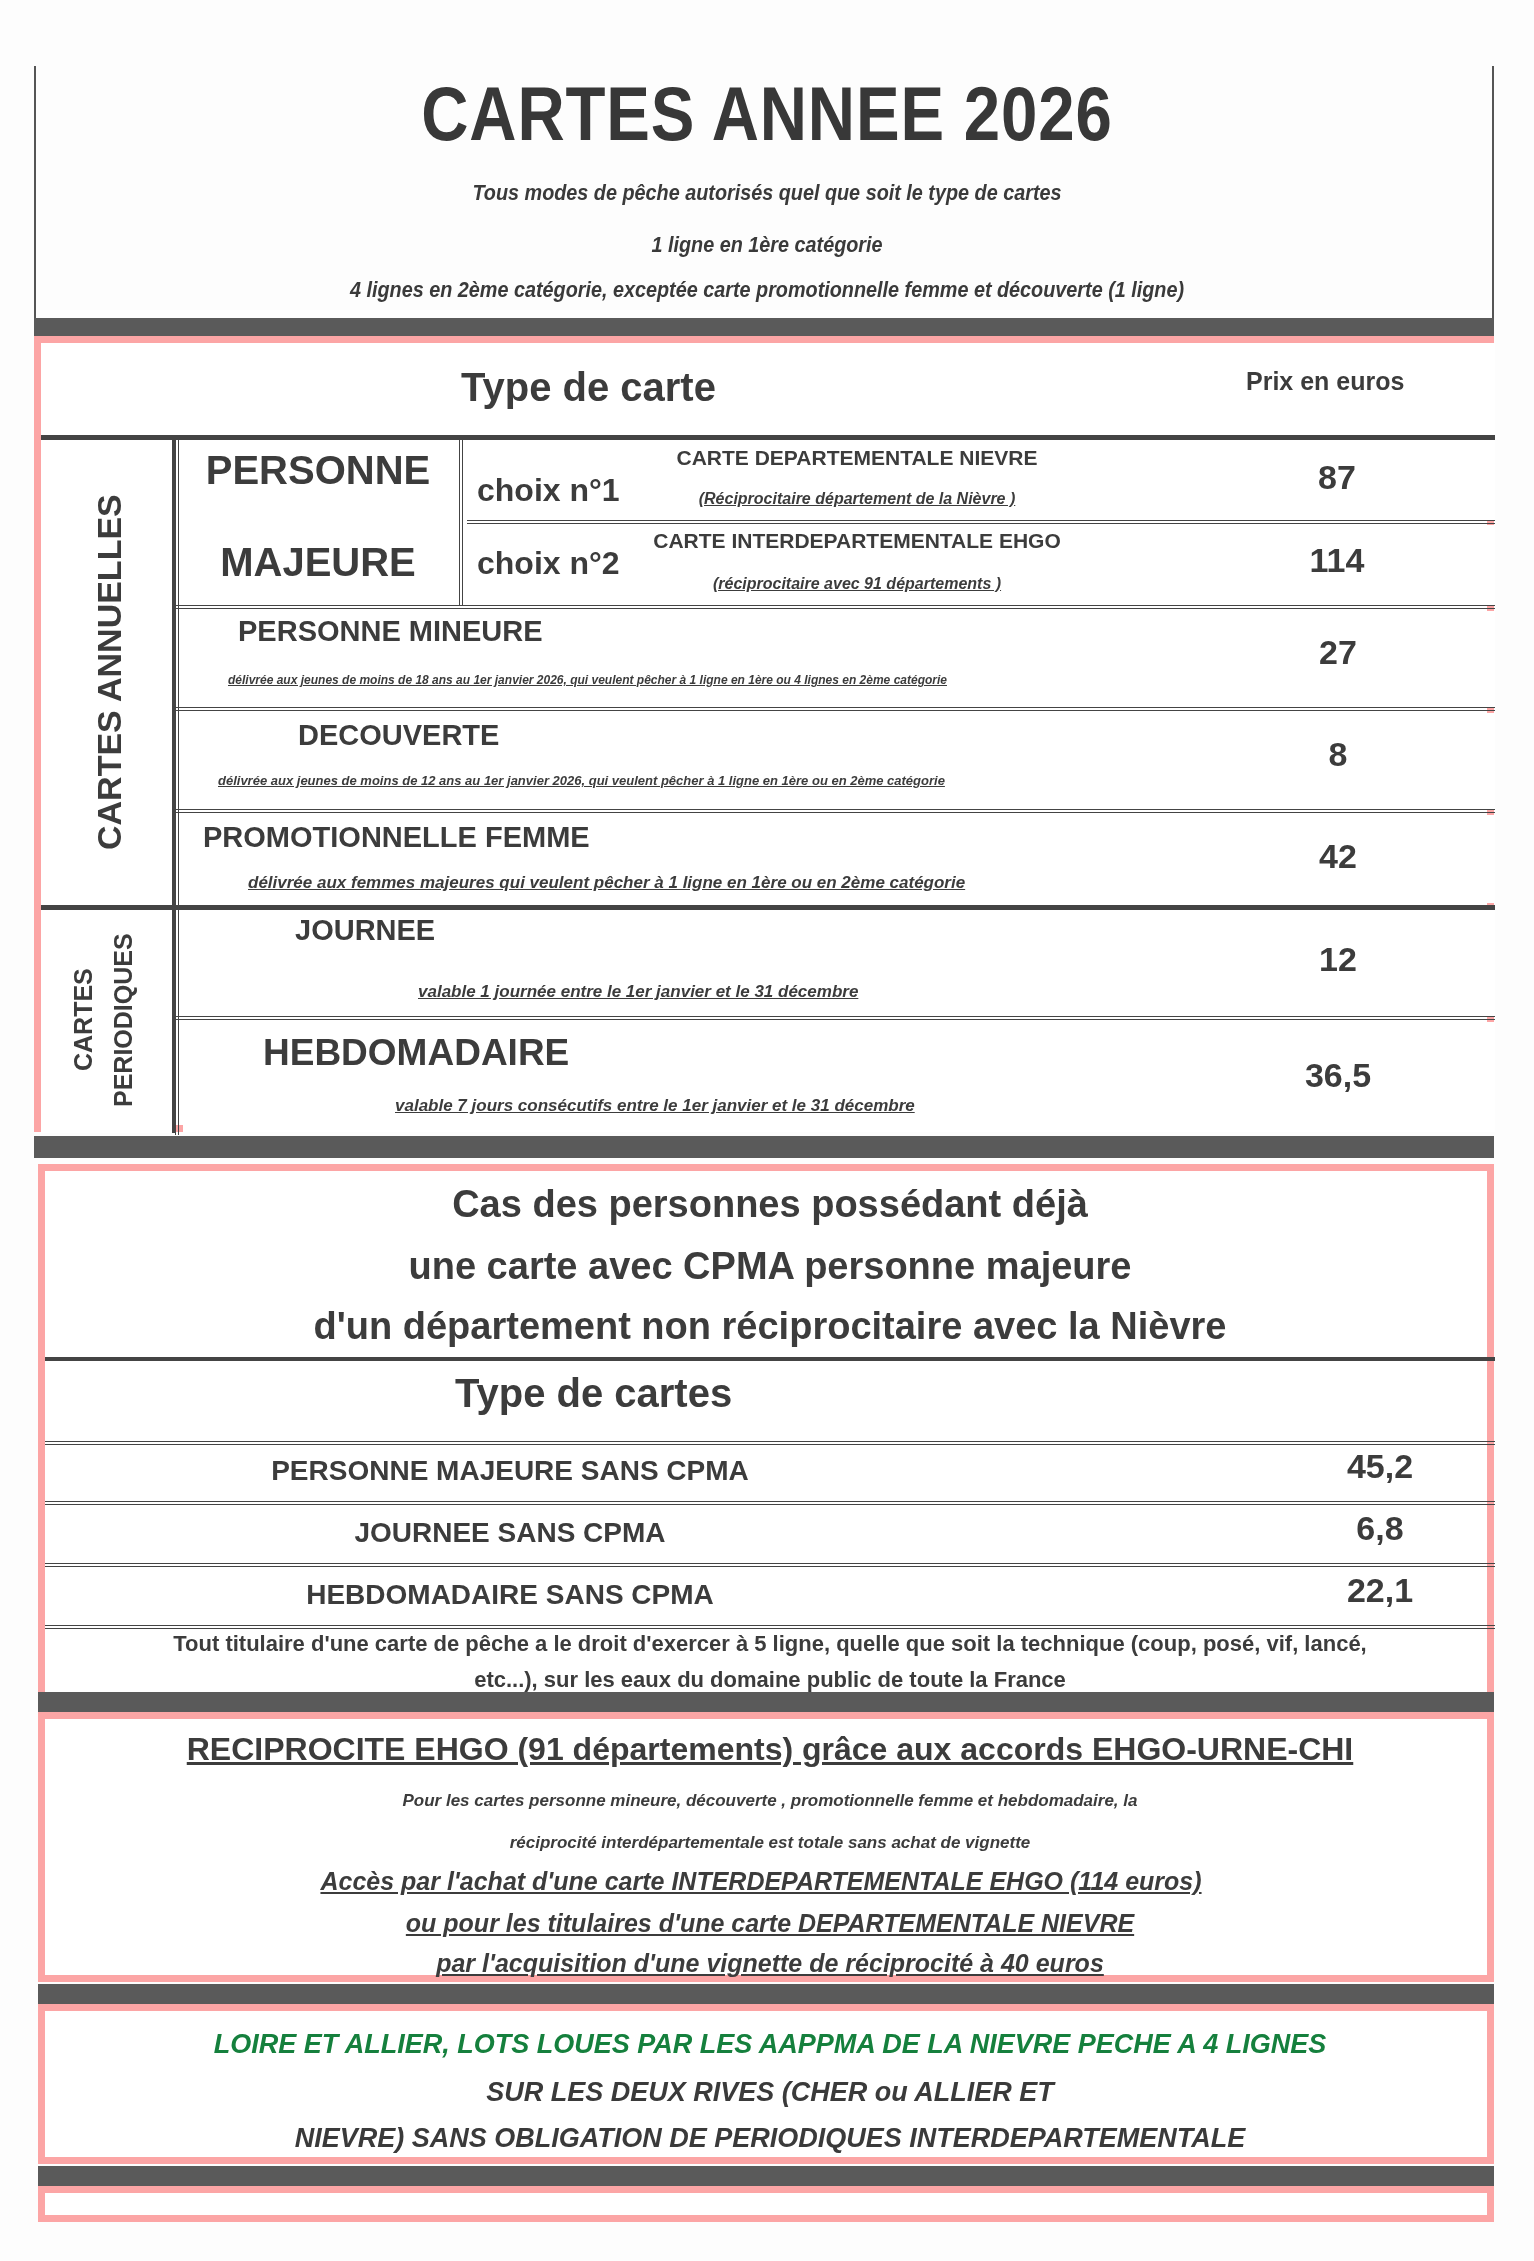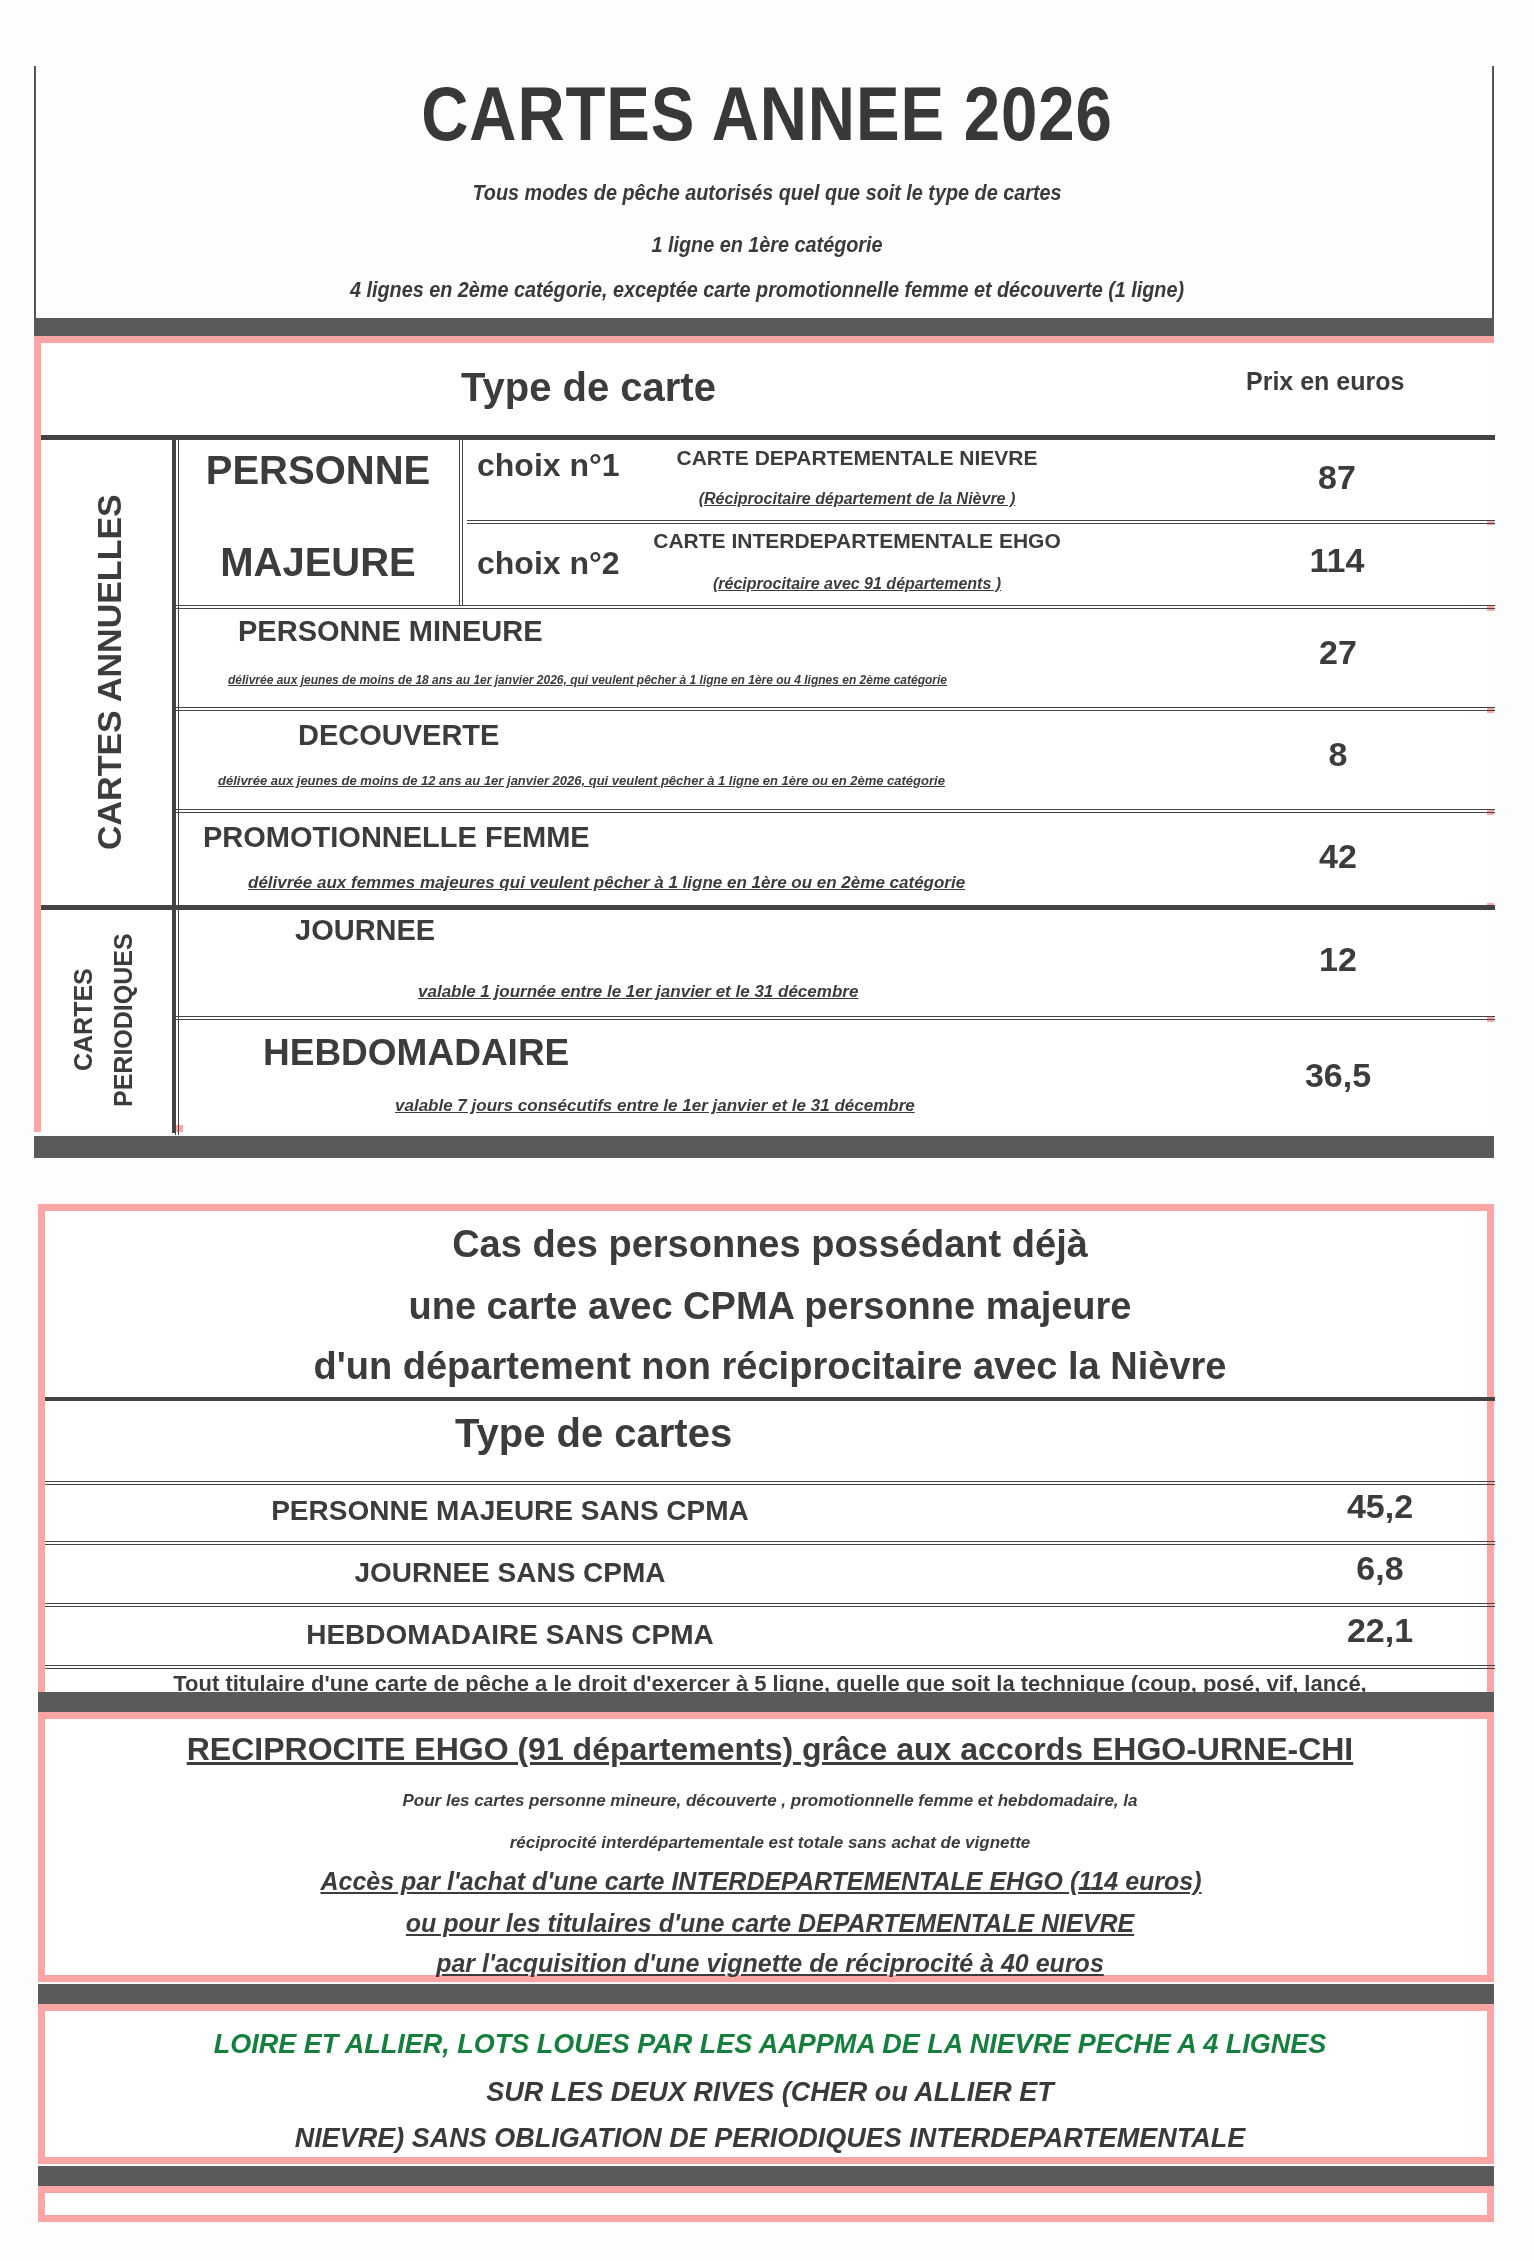--- a/index.html
+++ b/index.html
@@ -55,21 +55,21 @@
     <div class="abs vert" style="left:62px; top:10px; height:200px; font-size:25px; line-height:40px;">PERIODIQUES</div>
   </div>
   <div class="vline" style="left:134px; top:92px; height:700px;"></div>
 
   <div class="cell" style="left:142px; top:97px; width:280px; height:165px; border-right:4px double #444;">
     <div class="abs big center" style="left:0; width:270px; top:8px;">PERSONNE</div>
     <div class="abs big center" style="left:0; width:270px; top:100px;">MAJEURE</div>
   </div>
 
   <div class="cell" style="left:426px; top:97px; width:1028px; height:80px;">
-    <div class="abs med" style="left:10px; top:7px; font-size:32px;">choix n°1</div>
+    <div class="abs med" style="left:10px; top:32px; font-size:32px;">choix n°1</div>
     <div class="abs sm center" style="left:150px; width:480px; top:6px;">CARTE DEPARTEMENTALE NIEVRE</div>
     <div class="abs xs center" style="left:150px; width:480px; top:50px; font-size:16px;">(Réciprocitaire département de la Nièvre )</div>
     <div class="abs price" style="left:800px; width:140px; top:18px;">87</div>
   </div>
   <div class="hline" style="left:426px; top:177px; width:1028px;"></div>
 
   <div class="cell" style="left:426px; top:182px; width:1028px; height:80px;">
     <div class="abs med" style="left:10px; top:20px; font-size:32px;">choix n°2</div>
     <div class="abs sm center" style="left:150px; width:480px; top:4px;">CARTE INTERDEPARTEMENTALE EHGO</div>
     <div class="abs xs center" style="left:150px; width:480px; top:50px; font-size:16px;">(réciprocitaire avec 91 départements )</div>
@@ -106,21 +106,21 @@
 
   <div class="cell" style="left:142px; top:679px; width:1312px; height:110px;">
     <div class="abs sm" style="left:80px; top:10px; font-size:37px;">HEBDOMADAIRE</div>
     <div class="abs xs" style="left:212px; top:74px; font-size:17px;">valable 7 jours consécutifs entre le 1er janvier et le 31 décembre</div>
     <div class="abs price" style="left:1085px; width:140px; top:34px;">36,5</div>
   </div>
 </div>
 
 <div class="abs bar" style="left:34px; top:1136px; width:1460px;"></div>
 
-<div class="abs box" style="left:38px; top:1204px; width:1456px; height:630px;">
+<div class="abs box" style="left:38px; top:1164px; width:1456px; height:630px;">
   <div class="abs med center" style="left:0; width:1450px; top:12px; font-size:38px;">Cas des personnes possédant déjà</div>
   <div class="abs med center" style="left:0; width:1450px; top:74px; font-size:38px;">une carte avec CPMA personne majeure</div>
   <div class="abs med center" style="left:0; width:1450px; top:134px; font-size:38px;">d'un département non réciprocitaire avec la Nièvre</div>
   <div class="hline" style="left:0; top:186px; width:1450px; border-top:4px solid #444;"></div>
 
   <div class="abs med" style="left:410px; top:200px; font-size:40px;">Type de cartes</div>
   <div class="hline" style="left:0; top:270px; width:1450px;"></div>
 
   <div class="abs sm center" style="left:150px; width:630px; top:284px; font-size:28px;">PERSONNE MAJEURE SANS CPMA</div>
   <div class="abs price" style="left:1270px; width:130px; top:276px;">45,2</div>

